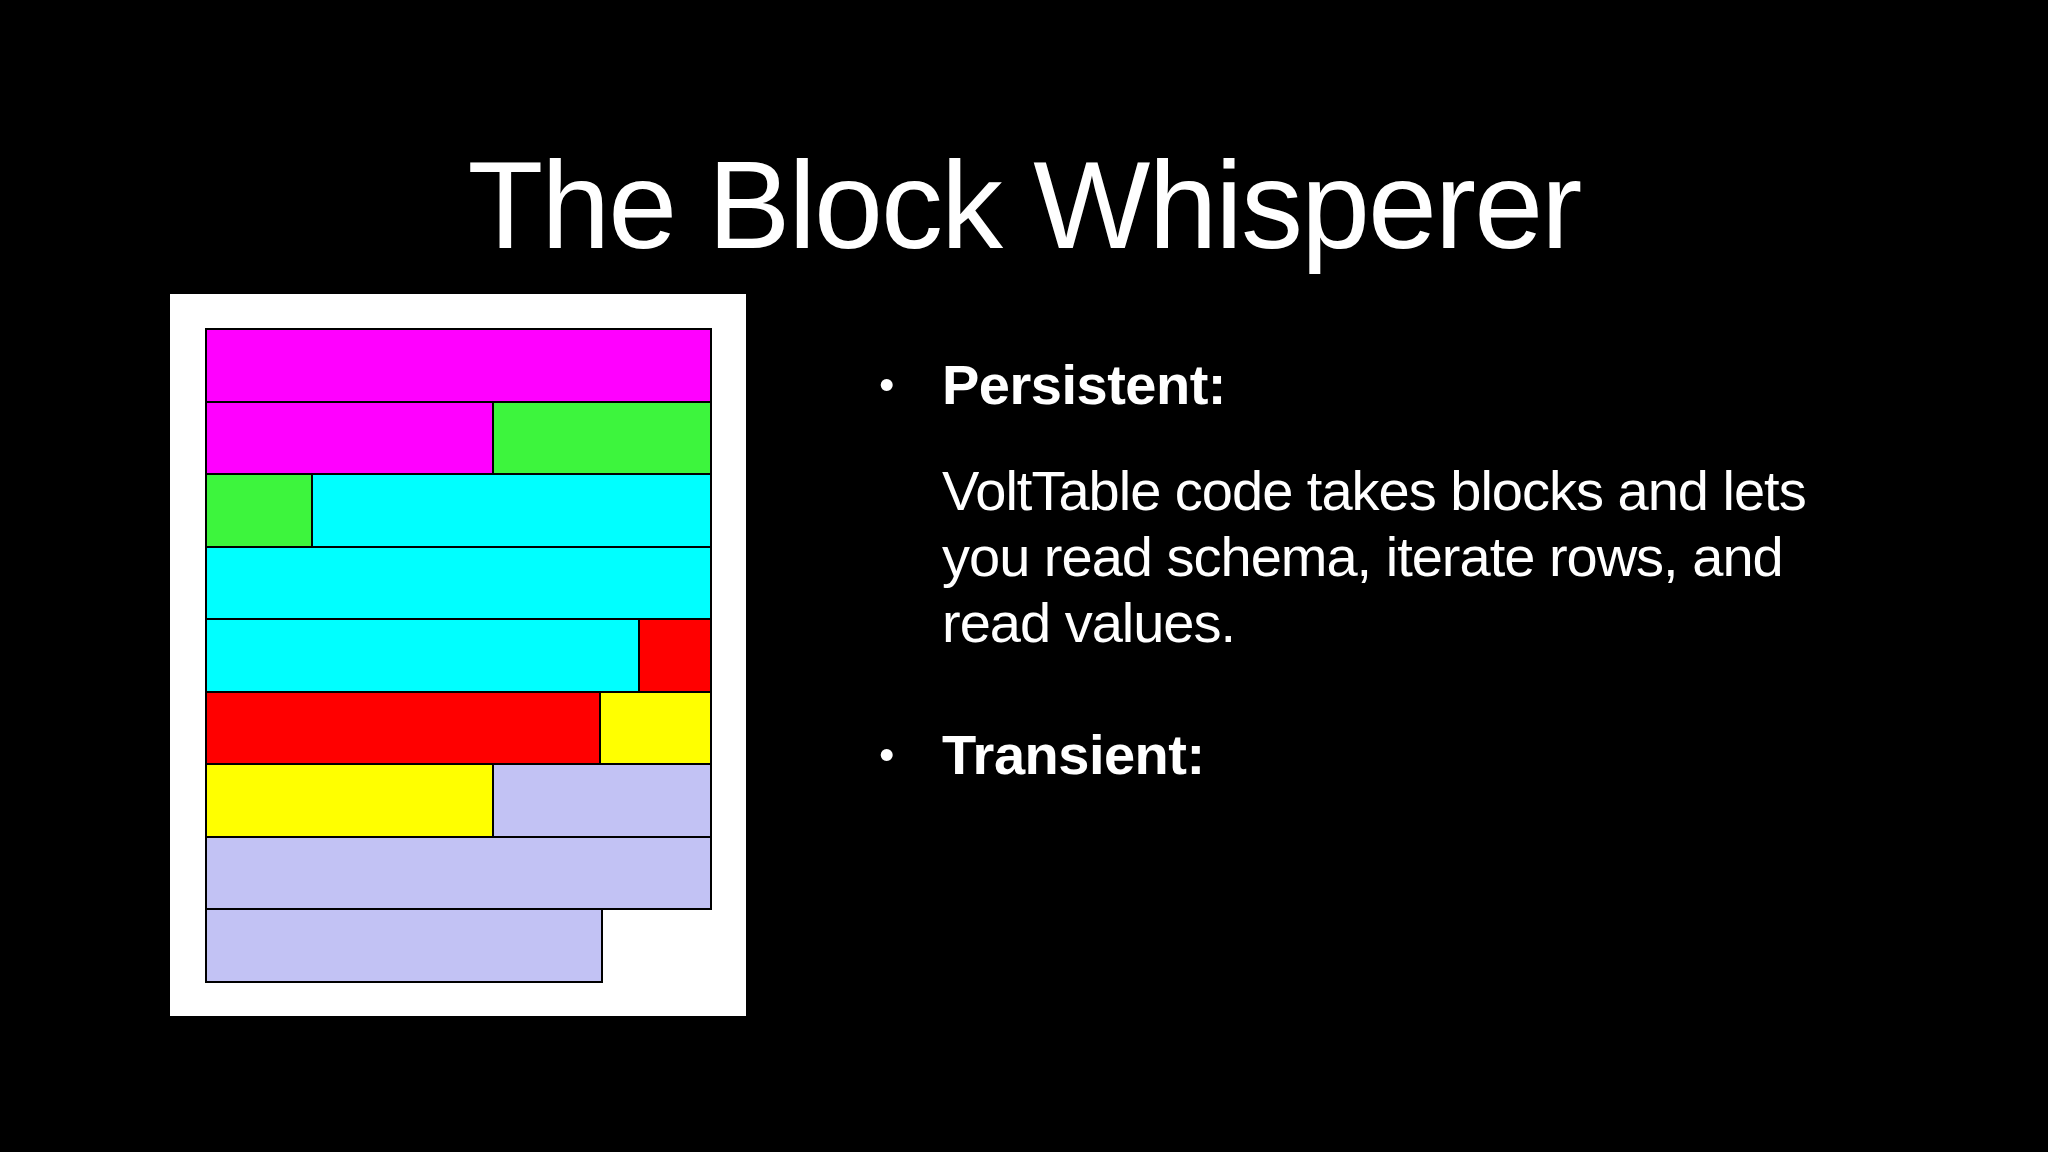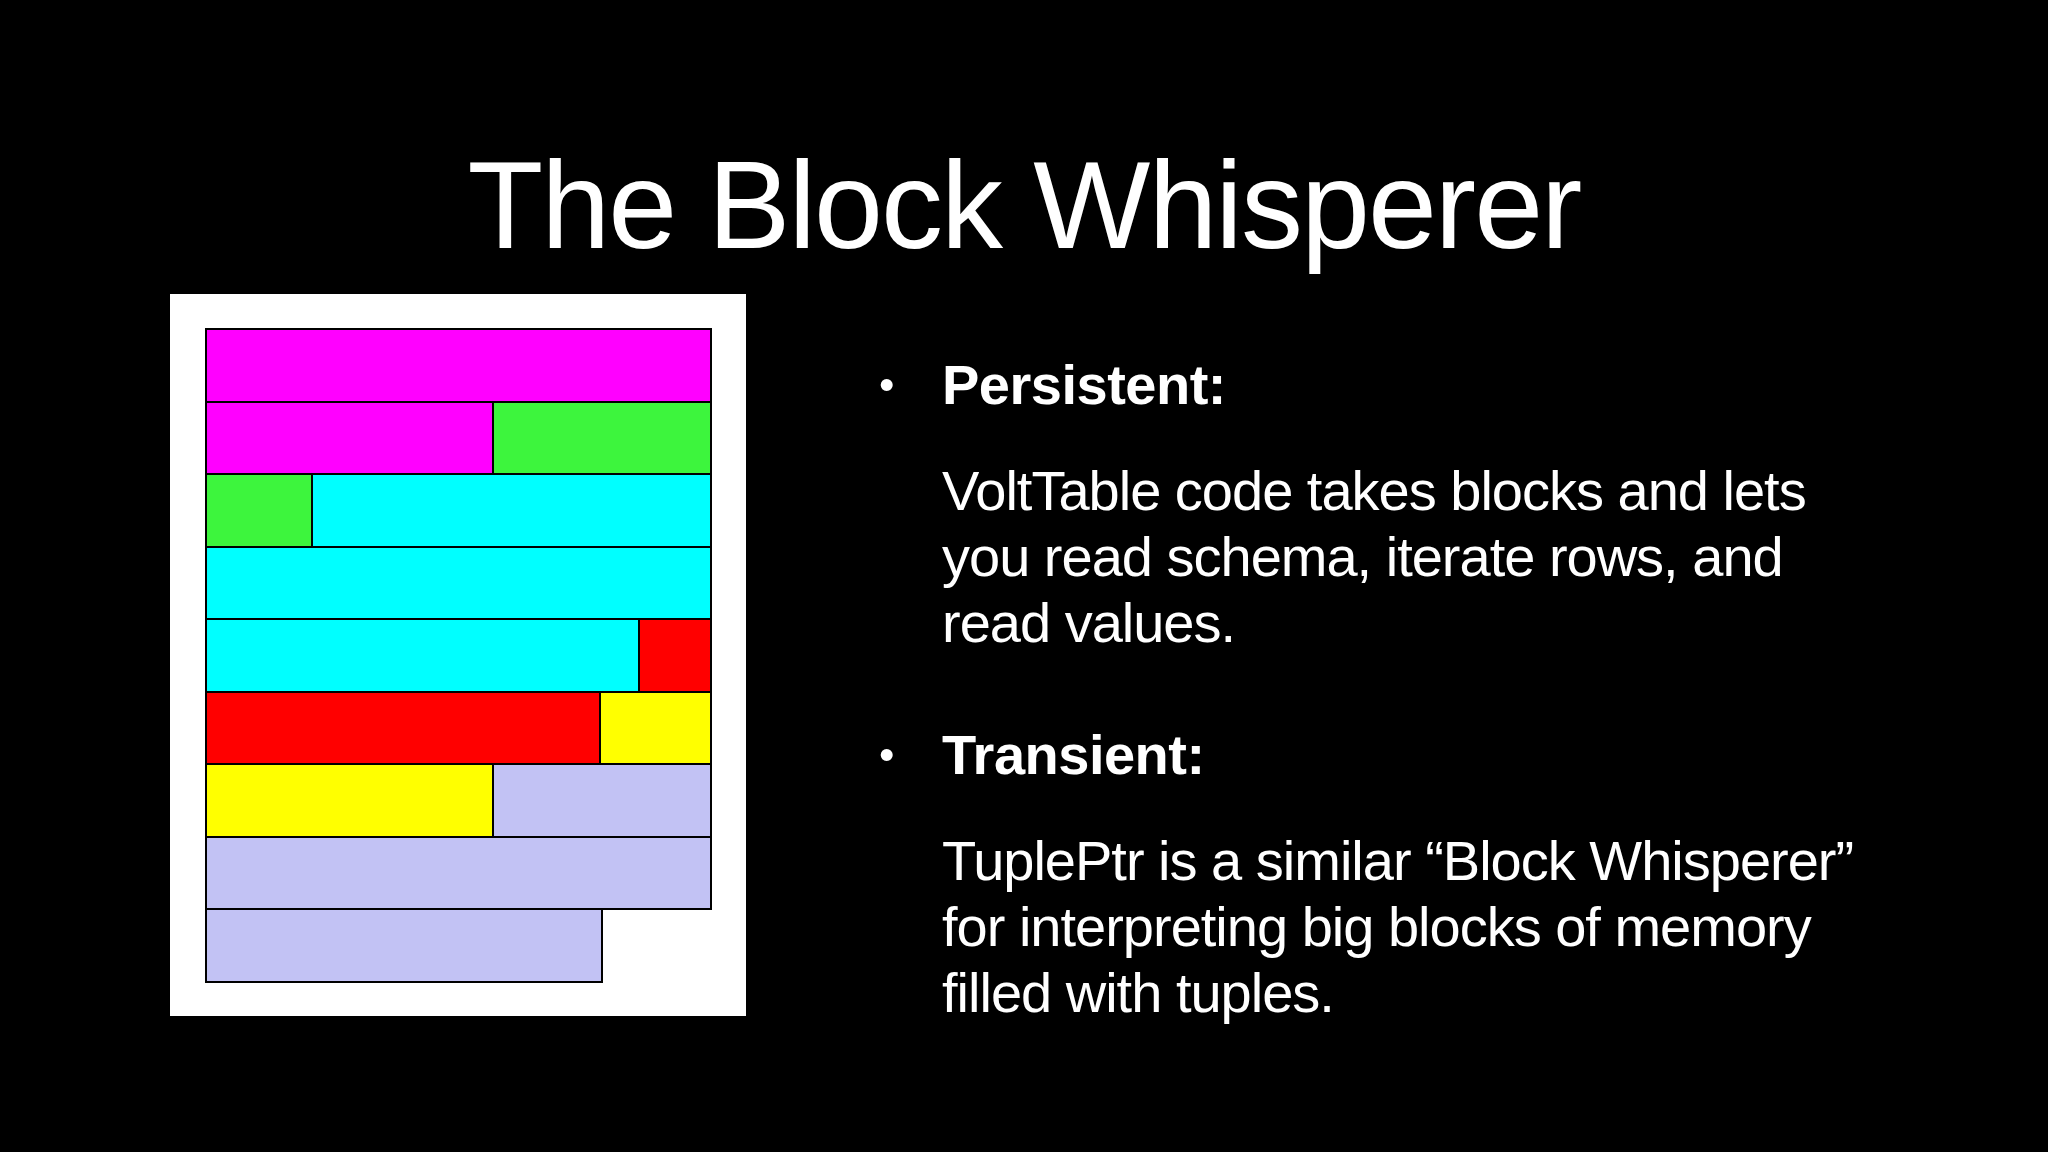--- a/index.html
+++ b/index.html
@@ -146,20 +146,17 @@
         <div class="bullet-body">VoltTable code takes blocks and lets
 you read schema, iterate rows, and
 read values.</div>
       </div>
     </div>
 
     <div class="bullet-item">
       <span class="bullet-marker">•</span>
       <div class="bullet-text">
         <div class="bullet-label">Transient:</div>
-        <div class="bullet-body">TuplePtr is a similar “Block Whisperer”
-for interpreting big blocks of memory
-filled with tuples.</div>
       </div>
     </div>
 
   </div>
 </div>
 
 </body></html>

